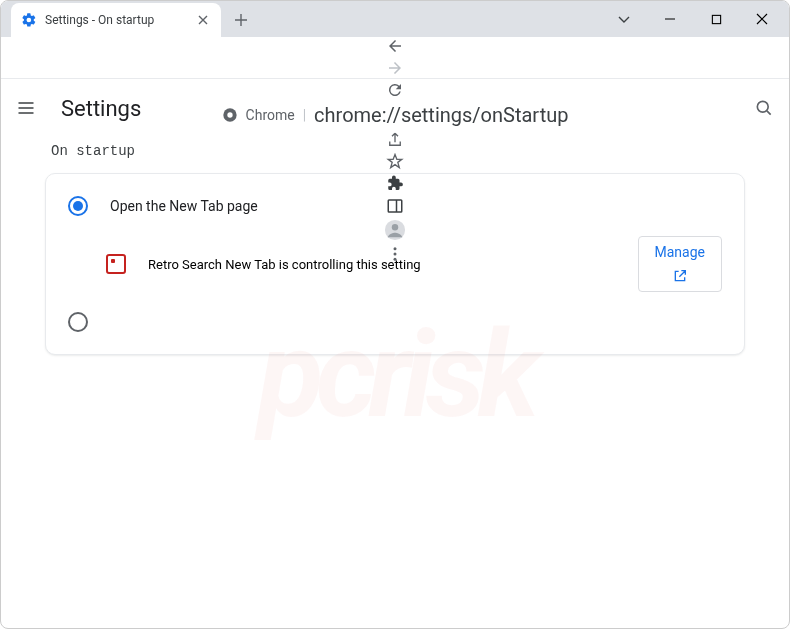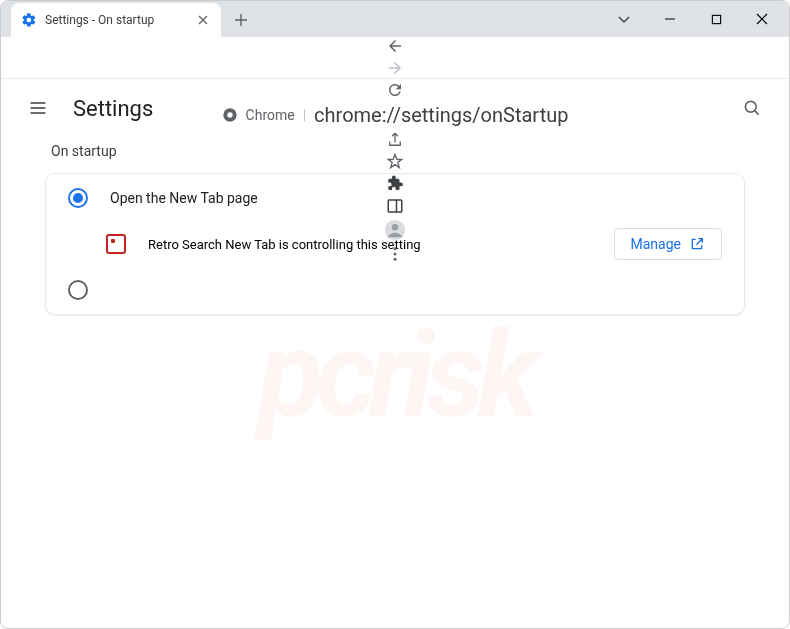--- a/index.html
+++ b/index.html
@@ -20,39 +20,39 @@
     .toolbar { height: 42px; background:#fff; display:flex; align-items:center; padding: 0 8px; gap: 4px; border-bottom: 1px solid #e8eaed; flex-direction: column; }
     .tbtn { width:34px; height:34px; display:flex; align-items:center; justify-content:center; color:#5f6368; border-radius:50%; }
     .tbtn.disabled { color:#bdc1c6; }
     .urlbar { flex:1; display:flex; align-items:center; gap:8px; padding: 0 10px; height:30px; }
     .lock { width:16px; height:16px; color:#5f6368; }
     .url-label { color:#5f6368; font-size:14px; }
     .url-sep { color:#c0c4c9; font-size:14px; }
     .url-path { color:#3c4043; font-size:20px; }
 
     
-    .settings-header { display:flex; align-items:center; height:58px; padding: 0 20px; gap: 18px; }
+    .settings-header { display:flex; align-items:center; height:58px; padding: 0 8px; gap: 18px; }
     .settings-title { font-size:22px; color:#202124; font-weight:400; }
     .search-right { margin-left:auto; }
 
     
     .content { padding: 0 24px 24px 24px; }
-    .section-label { font-size:14px; color:#3c4043; margin: 6px 0 14px 26px; }
-    .card { background:#fff; border: 1px solid #e8eaed; border-radius: 10px; box-shadow: 0 1px 2px rgba(60,64,67,0.1); padding: 0 0; max-width: 700px; margin: 0 auto; }
+    .section-label { font-size:14px; color:#3c4043; margin: 6px 0 14px 26px; font-family: Liberation Mono, monospace; }
+    .card { background:#fff; border: 1px solid #e8eaed; border-radius: 10px; box-shadow: 0 1px 2px rgba(60,64,67,0.1); padding: 8px 0; max-width: 700px; margin: 0 auto; }
     .row { display:flex; align-items:center; padding: 14px 22px; gap: 22px; }
     .row.sub { padding-left: 60px; padding-top: 6px; padding-bottom: 6px; }
     .radio { width:20px; height:20px; border:2px solid #5f6368; border-radius:50%; flex-shrink:0; position:relative; }
     .radio.checked { border-color:#1a73e8; }
     .radio.checked::after { content:''; position:absolute; inset:3px; background:#1a73e8; border-radius:50%; }
     .row-label { font-size:14px; color:#202124; }
     .ext-icon { width:20px; height:20px; border:2px solid #c5221f; border-radius:3px; flex-shrink:0; position:relative; }
     .ext-icon::after { content:''; position:absolute; left:3px; top:3px; width:4px; height:4px; background:#c5221f; border-radius:1px; }
     .sub-text { font-size:13px; color:#000000; flex:1; }
     .btn-group { display:flex; gap:10px; margin-left:auto; }
-    .obtn { border:1px solid #dadce0; background:#fff; color:#1a73e8; padding: 7px 16px; border-radius:4px; font-size:14px; cursor:pointer; display:flex; align-items:center; gap:8px; }
+    .obtn { border:1px solid #dadce0; background:#fff; color:#1a73e8; padding: 7px 16px; border-radius:4px; font-size:14px; cursor:pointer; display:flex; align-items:center; gap:8px;flex-direction:column; }
     .obtn svg { width:16px; height:16px; }
 
     
     .watermark { position:absolute; inset:0; pointer-events:none; opacity:0.04; display:flex; align-items:center; justify-content:center; }
     .watermark span { font-size:120px; font-weight:700; color:#d93025; font-style:italic; transform:translateY(60px); letter-spacing:-8px; }
   </style>
 </head>
 <body>
 
 <div class="titlebar">

